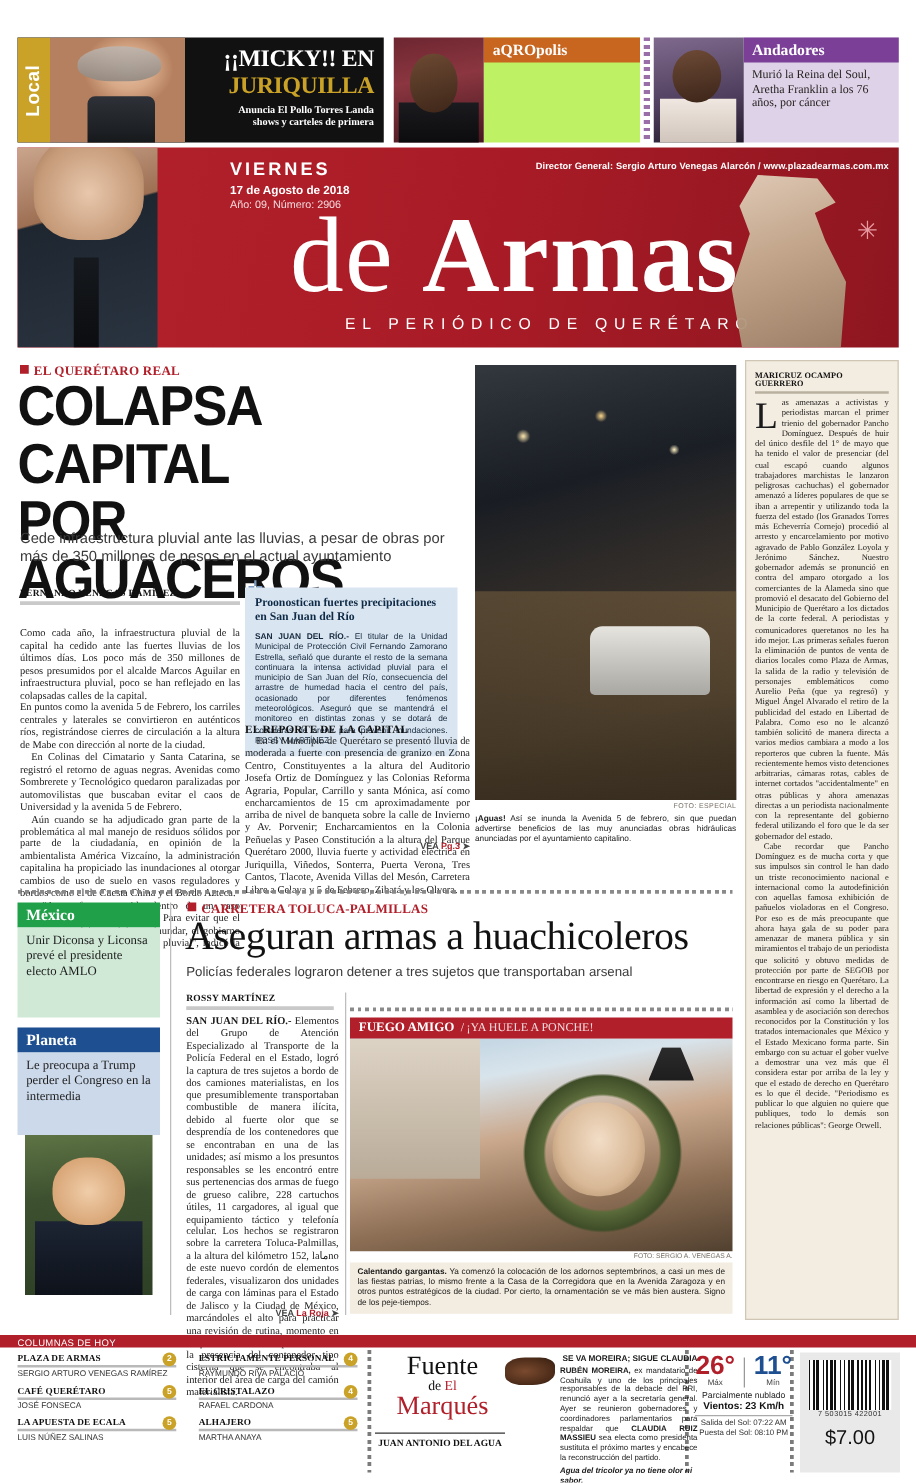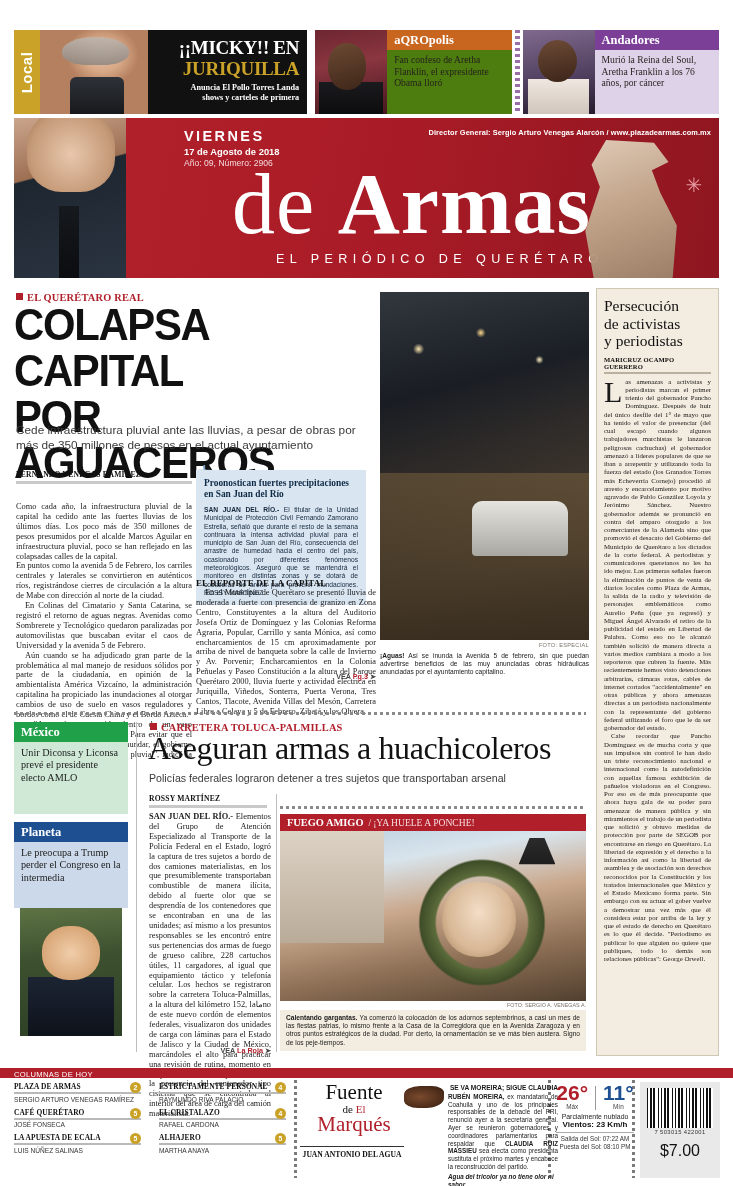--- a/index.html
+++ b/index.html
@@ -76,21 +76,21 @@
     height: 20px; display: flex; align-items: center; padding-left: 7px;
     color: #fff; font-weight: bold; font-size: 12.5px;
     font-family: "Liberation Serif", serif;
   }
   .tc-text {
     flex: 1; padding: 4px 5px 0 7px;
     font-family: "Liberation Serif", serif;
     font-size: 9.6px; line-height: 11.6px; color: #231f1c;
   }
   .card-obama .tc-head { background: #c8651f; }
-  .card-obama .tc-body { background: #4d7c0f; }
+  .card-obama .tc-body { background: #bef264; }
   .card-obama .tc-photo {
     background: linear-gradient(170deg,#6d2630 0%, #8b3640 40%, #46171e 100%);
   }
   .card-obama .tc-photo::after {
     content:""; position:absolute; left:18%; top:16%; width:52%; height:56%;
     border-radius:48%; background: linear-gradient(165deg,#6d4a33 0%,#3e2619 100%);
   }
   .card-obama .tc-photo::before {
     content:""; position:absolute; left:6%; top:62%; width:88%; height:40%;
     background: linear-gradient(180deg,#1b1b1f 0%,#0b0b0d 100%);
@@ -500,21 +500,20 @@
         <div class="t-micky-sub" style="margin-top:0">shows y carteles de primera</div>
       </div>
     </div>
 
     <div class="teaser-sep"></div>
 
     <div class="teaser-card card-obama">
       <div class="tc-photo"></div>
       <div class="tc-body">
         <div class="tc-head">aQROpolis</div>
-        <div class="tc-text">Fan confeso de Aretha Flanklin, el expresidente Obama lloró</div>
       </div>
     </div>
 
     <div class="dotsep"></div>
 
     <div class="teaser-card card-aretha">
       <div class="tc-photo"></div>
       <div class="tc-body">
         <div class="tc-head">Andadores</div>
         <div class="tc-text">Murió la Reina del Soul, Aretha Franklin a los 76 años, por cáncer</div>
@@ -571,25 +570,20 @@
 
   <div class="lead-photo">
     <div class="lights"></div>
     <div class="water"></div>
     <div class="car"></div>
   </div>
   <div class="photo-credit">FOTO: ESPECIAL</div>
   <div class="lead-cap"><b>¡Aguas!</b><span> Así se inunda la Avenida 5 de febrero, sin que puedan advertirse beneficios de las muy anunciadas obras hidráulicas anunciadas por el ayuntamiento capitalino.</span></div>
 
   <div class="opinion">
-    <div class="op-title">
-      <div>Persecución</div>
-      <div>de activistas</div>
-      <div>y periodistas</div>
-    </div>
     <div class="op-byline">MARICRUZ OCAMPO GUERRERO</div>
     <div class="op-body">
       <p class="first">Las amenazas a activistas y periodistas marcan el primer trienio del gobernador Pancho Domínguez. Después de huir del único desfile del 1° de mayo que ha tenido el valor de presenciar (del cual escapó cuando algunos trabajadores marchistas le lanzaron peligrosas cachuchas) el gobernador amenazó a líderes populares de que se iban a arrepentir y utilizando toda la fuerza del estado (los Granados Torres más Echeverría Cornejo) procedió al arresto y encarcelamiento por motivo agravado de Pablo González Loyola y Jerónimo Sánchez. Nuestro gobernador además se pronunció en contra del amparo otorgado a los comerciantes de la Alameda sino que promovió el desacato del Gobierno del Municipio de Querétaro a los dictados de la corte federal. A periodistas y comunicadores queretanos no les ha ido mejor. Las primeras señales fueron la eliminación de puntos de venta de diarios locales como Plaza de Armas, la salida de la radio y televisión de personajes emblemáticos como Aurelio Peña (que ya regresó) y Miguel Ángel Alvarado el retiro de la publicidad del estado en Libertad de Palabra. Como eso no le alcanzó también solicitó de manera directa a varios medios cambiara a modo a los reporteros que cubren la fuente. Más recientemente hemos visto detenciones arbitrarias, cámaras rotas, cables de internet cortados "accidentalmente" en otras públicas y ahora amenazas directas a un periodista nacionalmente con la representante del gobierno federal utilizando el foro que le da ser gobernador del estado.</p>
       <p>Cabe recordar que Pancho Domínguez es de mucha corta y que sus impulsos sin control le han dado un triste reconocimiento nacional e internacional como la autodefinición con aquellas famosa exhibición de pañuelos violadoras en el Congreso. Por eso es de más preocupante que ahora haya gala de su poder para amenazar de manera pública y sin miramientos el trabajo de un periodista que solicitó y obtuvo medidas de protección por parte de SEGOB por encontrarse en riesgo en Querétaro. La libertad de expresión y el derecho a la información así como la libertad de asamblea y de asociación son derechos reconocidos por la Constitución y los tratados internacionales que México y el Estado Mexicano forma parte. Sin embargo con su actuar el gober vuelve a demostrar una vez más que él considera estar por arriba de la ley y que el estado de derecho en Querétaro es lo que él decide. "Periodismo es publicar lo que alguien no quiere que publiques, todo lo demás son relaciones públicas": George Orwell.</p>
     </div>
   </div>
 
   <div class="dotted-rule rule-mid"></div>
 
   <div class="brief brief-mex">

